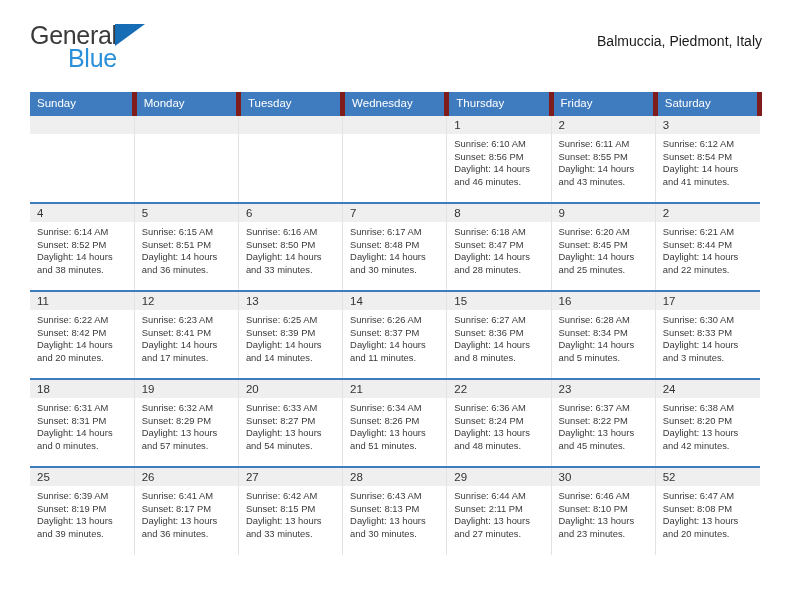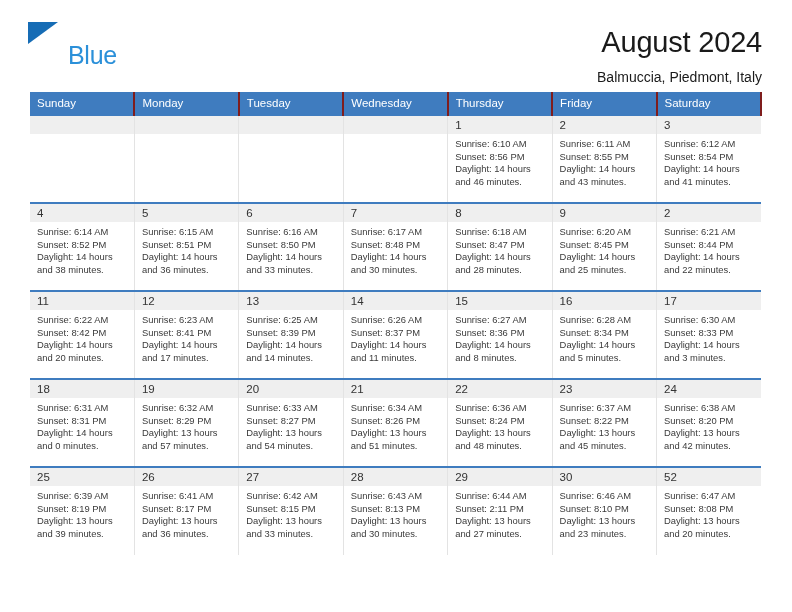--- a/index.html
+++ b/index.html
@@ -72,21 +72,21 @@
     table-layout: fixed;
   }
   .dow-row th {
     background: #3f7cbf;
     color: #ffffff;
     font-size: 11.5px;
     font-weight: normal;
     text-align: left;
     padding: 5px 0 5px 7px;
     height: 22px;
-    border-right: 2px solid #7f1d1d;
+    border-right: 5px solid #7f1d1d;
   }
   .week-row > td {
     width: 104.5px;
     height: 88px;
     vertical-align: top;
     border-top: 2px solid #3f7cbf;
     border-right: 1px solid #e3e3e3;
     padding: 0;
     background: #ffffff;
   }
@@ -108,25 +108,24 @@
   }
   .lines div { white-space: nowrap; }
 </style>
 </head>
 <body>
 
 <div class="page">
 
   <div class="header">
     <div class="brand">
-      <span class="brand-triangle"></span>
+      <span class="brand-row1">General</span><span class="brand-triangle"></span>
       <div class="brand-row2">Blue</div>
     </div>
     <div class="titles">
-      <div class="cal-title">August 2024</div>
       <div class="cal-subtitle">Balmuccia, Piedmont, Italy</div>
     </div>
   </div>
 
   <table class="calendar">
     <thead>
       <tr class="dow-row">
         <th>Sunday</th>
         <th>Monday</th>
         <th>Tuesday</th>

